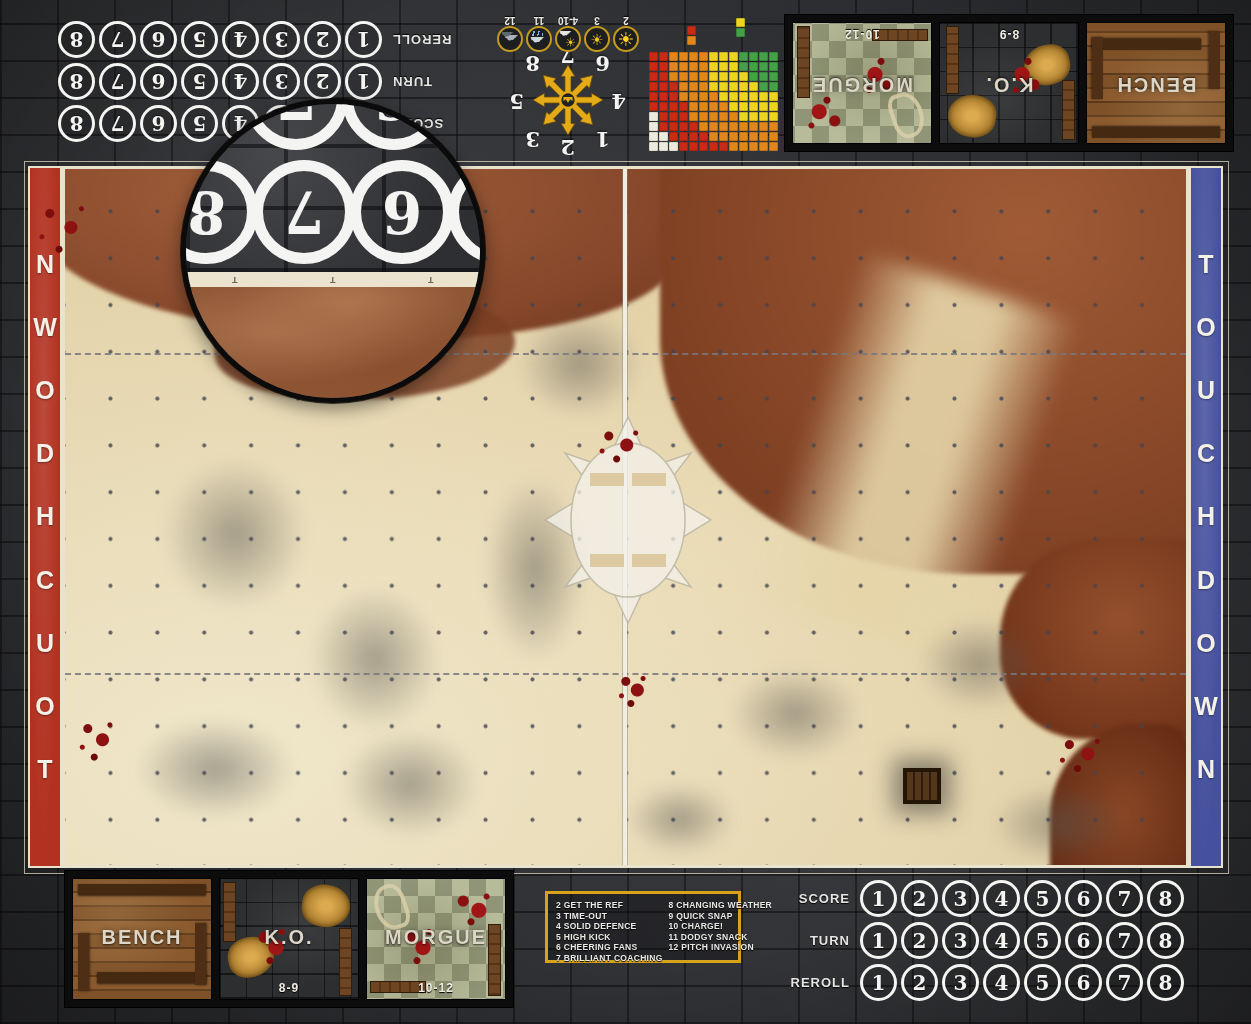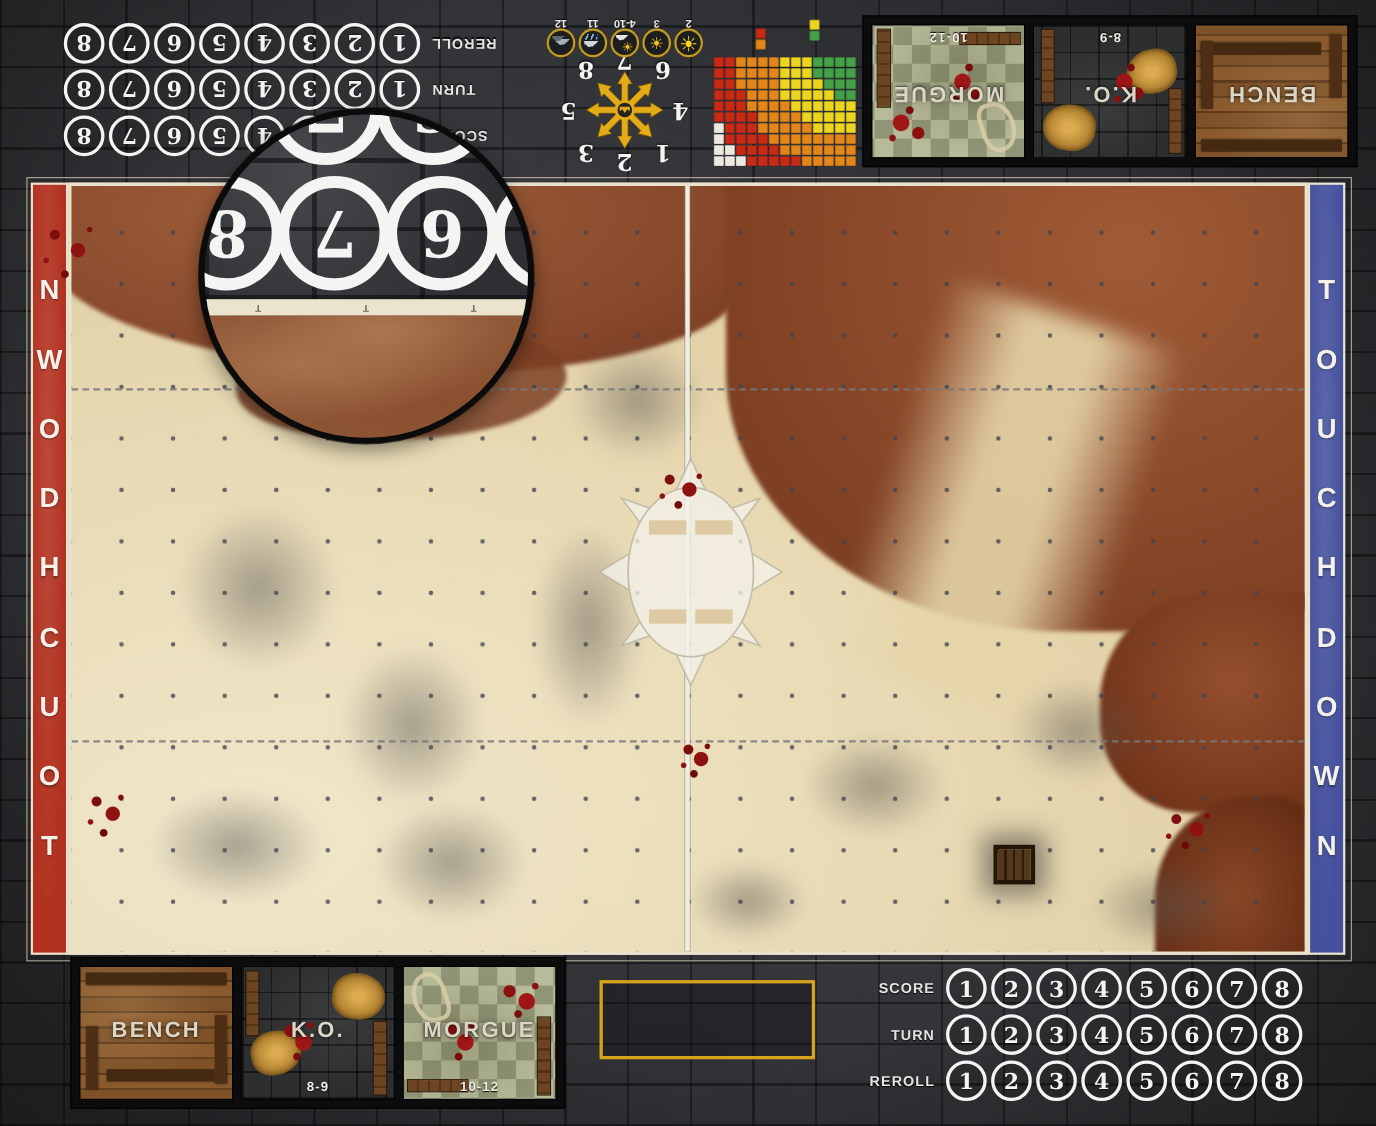--- a/index.html
+++ b/index.html
@@ -412,20 +412,35 @@
         <div class="blood-s m2"></div>
         <div class="bones"></div>
         <div class="plank p3"></div>
         <div class="plank p4"></div>
         <span class="dg-label">MORGUE</span>
         <span class="dg-range">10-12</span>
       </div>
     </div>
 
   <div id="kickoff" style="border-color: rgb(215, 163, 27);">
+    <div class="ko-col" id="ko-left">
+        <div class="ko-entry">2 GET THE REF</div>
+        <div class="ko-entry">3 TIME-OUT</div>
+        <div class="ko-entry">4 SOLID DEFENCE</div>
+        <div class="ko-entry">5 HIGH KICK</div>
+        <div class="ko-entry">6 CHEERING FANS</div>
+        <div class="ko-entry">7 BRILLIANT COACHING</div>
+      </div>
+    <div class="ko-col" id="ko-right">
+        <div class="ko-entry">8 CHANGING WEATHER</div>
+        <div class="ko-entry">9 QUICK SNAP</div>
+        <div class="ko-entry">10 CHARGE!</div>
+        <div class="ko-entry">11 DODGY SNACK</div>
+        <div class="ko-entry">12 PITCH INVASION</div>
+      </div>
   </div>
 
   <div id="wx-panel">
     <div class="scatter-zone">
       <svg class="scatter-svg" viewBox="0 0 100 100">
         <g fill="#e3ab17" stroke="#6b4d0b" stroke-width="1">
           <polygon id="sc-ar" points="50,4 41,19 46,19 46,39 54,39 54,19 59,19"></polygon>
           <use href="#sc-ar" transform="rotate(45 50 50)"></use>
             <use href="#sc-ar" transform="rotate(90 50 50)"></use>
           <use href="#sc-ar" transform="rotate(135 50 50)"></use>

